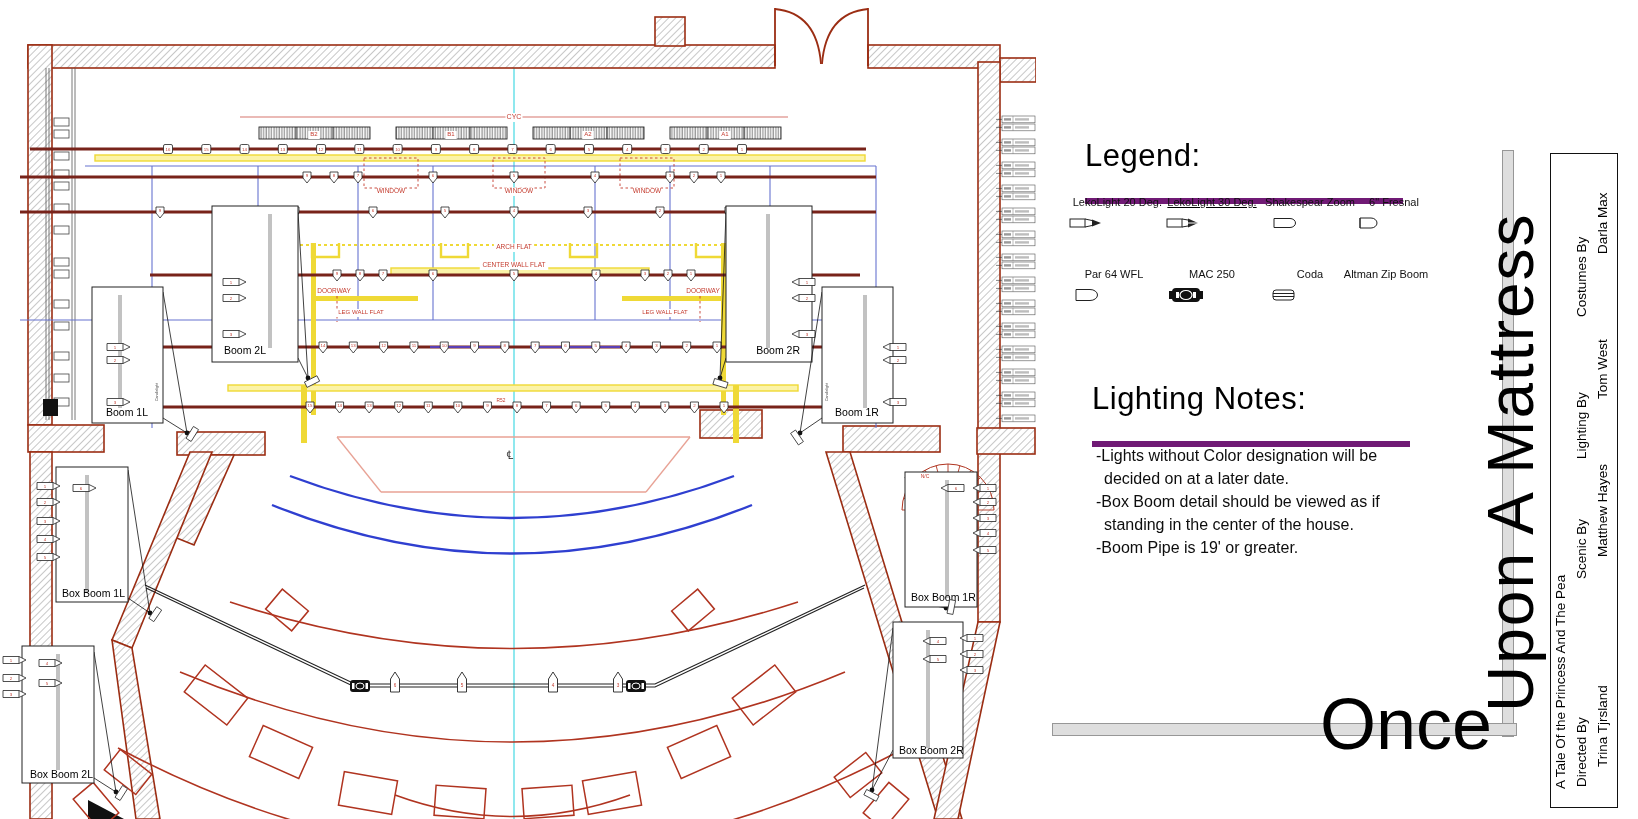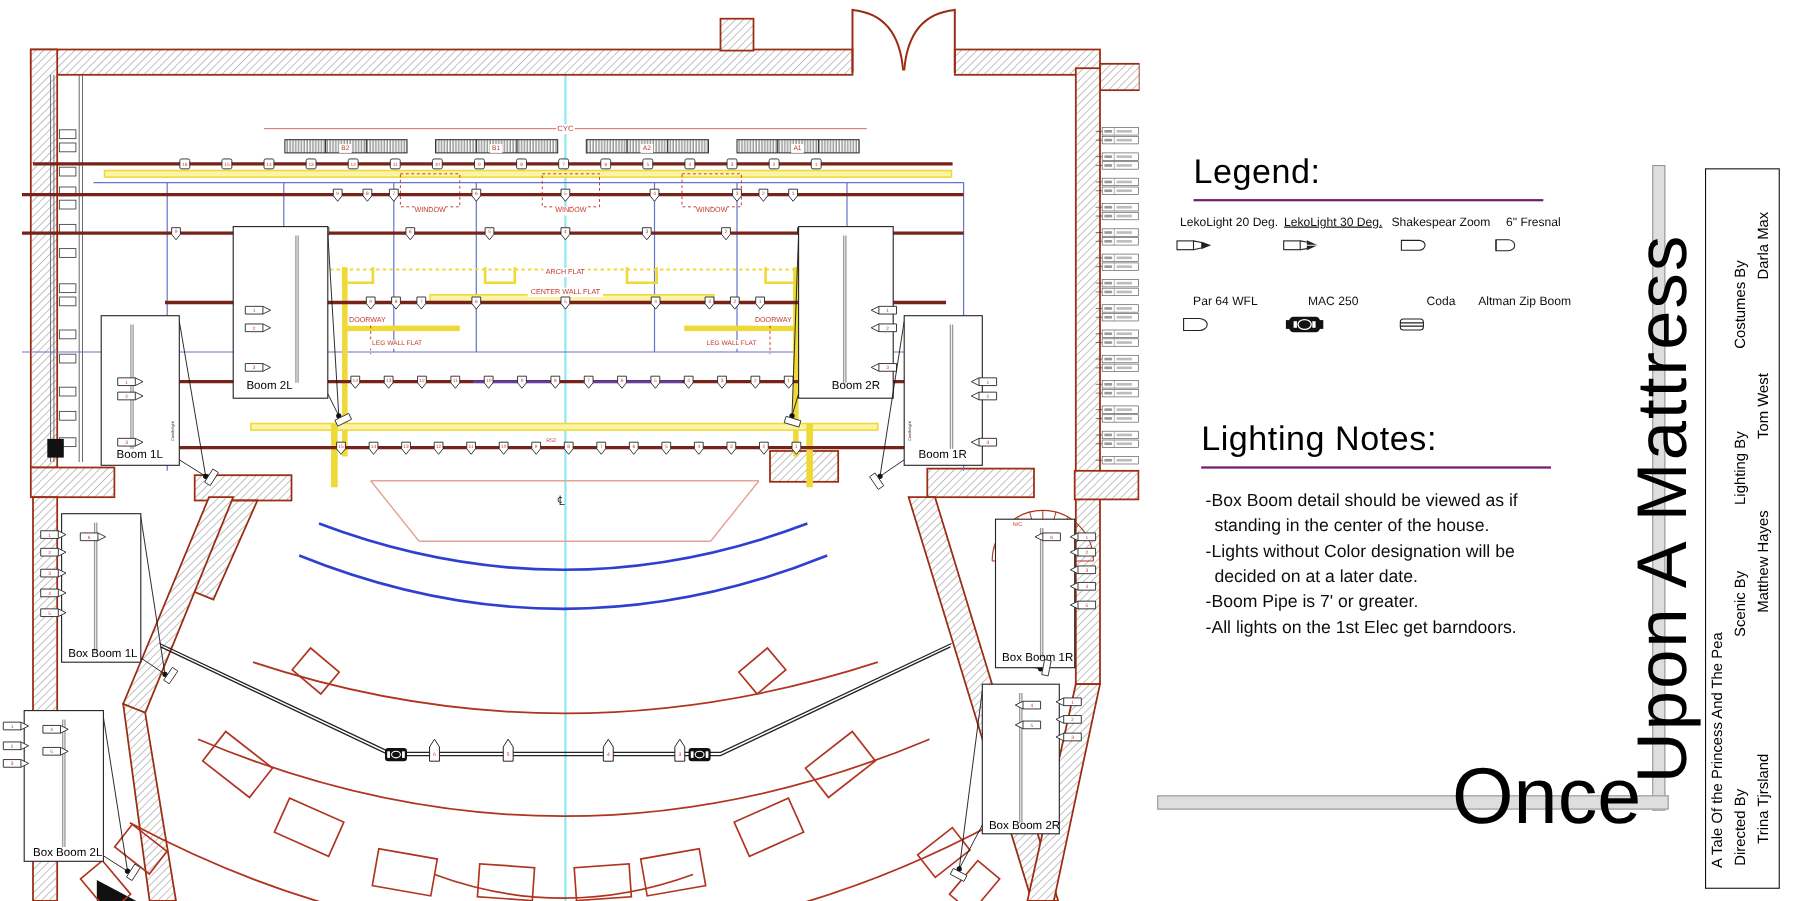--- a/index.html
+++ b/index.html
@@ -3,21 +3,21 @@
 <meta charset="utf-8">
 <style>
   html,body{margin:0;padding:0;background:#fff;}
   .canvas{position:relative;width:1638px;height:819px;background:#fff;overflow:hidden;
           font-family:"Liberation Sans",sans-serif;color:#000;}
   .abs{position:absolute;}
   svg{display:block;}
   svg text{font-family:"Liberation Sans",sans-serif;}
   
   .panel-head{position:absolute;font-size:31px;letter-spacing:.5px;color:#000;
-              border-bottom:2px solid #701a75;padding-bottom:7px;width:318px;}
+              border-bottom:6px solid #701a75;padding-bottom:24px;width:318px;}
   .legend-item{position:absolute;width:96px;text-align:center;}
   .legend-item .lbl{font-size:11px;color:#111;white-space:nowrap;}
   .legend-item .ico{margin-top:6px;height:18px;}
   .notes{position:absolute;left:1096px;top:444px;width:330px;font-size:16px;line-height:23px;color:#0d0d0d;}
   .note{padding-left:8px;text-indent:-8px;}
   
   .bar{position:absolute;background:#dedede;border:1px solid #979797;box-sizing:border-box;}
   .title-once{position:absolute;left:1320px;top:688px;font-size:72px;line-height:1;color:#000;}
   .title-upon{position:absolute;left:1481px;top:712px;width:572px;height:62px;
               transform:rotate(-90deg);transform-origin:0 0;font-size:64px;line-height:60px;
@@ -759,24 +759,23 @@
       <div class="legend-item" style="left: 1338px; top: 268px;">
         <div class="lbl">Altman Zip Boom</div>
         <div class="ico">
           <svg width="44" height="18" viewBox="0 0 44 18"></svg>
         </div>
       </div>
     </div>
 
   <div class="panel-head" style="left:1092px;top:381px">Lighting Notes:</div>
   <div class="notes" id="notes-list">
+      <div class="note">-Lights without Color designation will be decided on at a later date.</div>
       <div class="note">-Box Boom detail should be viewed as if standing in the center of the house.</div>
-      <div class="note">-Lights without Color designation will be decided on at a later date.</div>
-      <div class="note">-Boom Pipe is 7' or greater.</div>
-      <div class="note">-All lights on the 1st Elec get barndoors.</div>
+      <div class="note">-Boom Pipe is 19' or greater.</div>
     </div>
 
   <div class="bar" style="left:1502px;top:150px;width:12px;height:587px"></div>
   <div class="bar" style="left:1052px;top:723px;width:465px;height:13px"></div>
   <div class="title-once">Once</div>
   <div class="title-upon">Upon A Mattress</div>
 
   <div class="title-block">
     <div class="tb-rot" id="tb-rot">
         <div class="tb-line">

